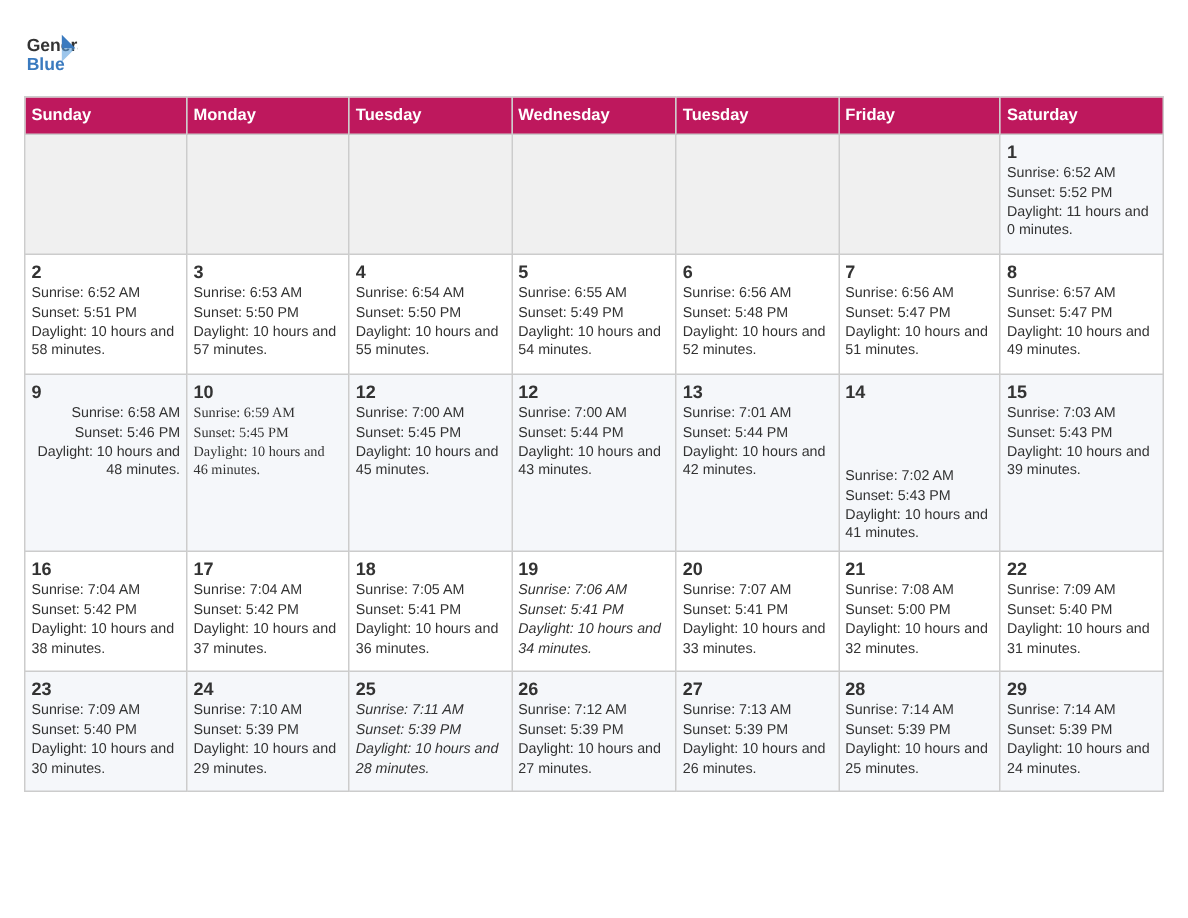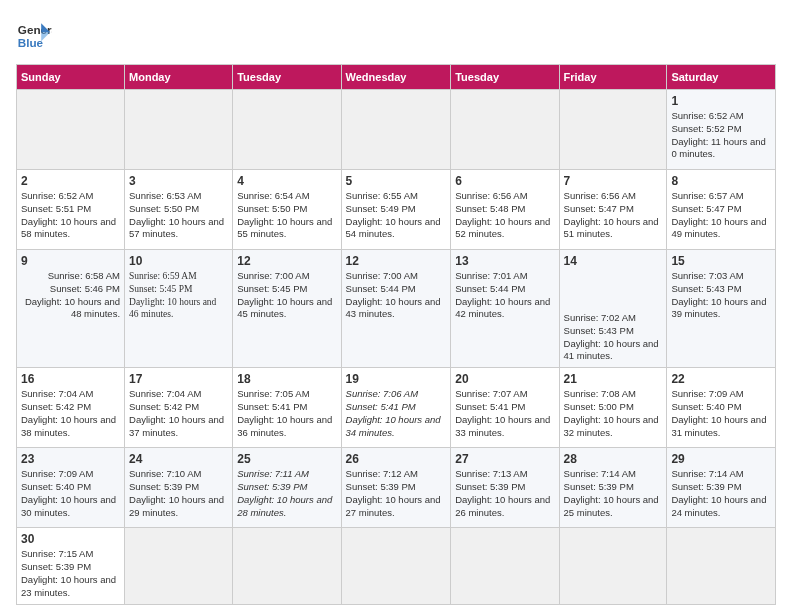--- a/index.html
+++ b/index.html
@@ -315,28 +315,14 @@
 Sunset: 5:39 PM
 Daylight: 10 hours and 25 minutes.</div>
         </td>
         <td>
           <span class="day-num">29</span>
           <div class="day-info" style="white-space: pre-line;">Sunrise: 7:14 AM
 Sunset: 5:39 PM
 Daylight: 10 hours and 24 minutes.</div>
         </td>
       </tr>
-      <tr class="last-row">
-        <td>
-          <span class="day-num">30</span>
-          <div class="day-info" style="white-space: pre-line;">Sunrise: 7:15 AM
-Sunset: 5:39 PM
-Daylight: 10 hours and 23 minutes.</div>
-        </td>
-        <td class="empty-cell"></td>
-        <td class="empty-cell"></td>
-        <td class="empty-cell"></td>
-        <td class="empty-cell"></td>
-        <td class="empty-cell"></td>
-        <td class="empty-cell"></td>
-      </tr>
     </tbody>
 </table>
 
 </body></html>

